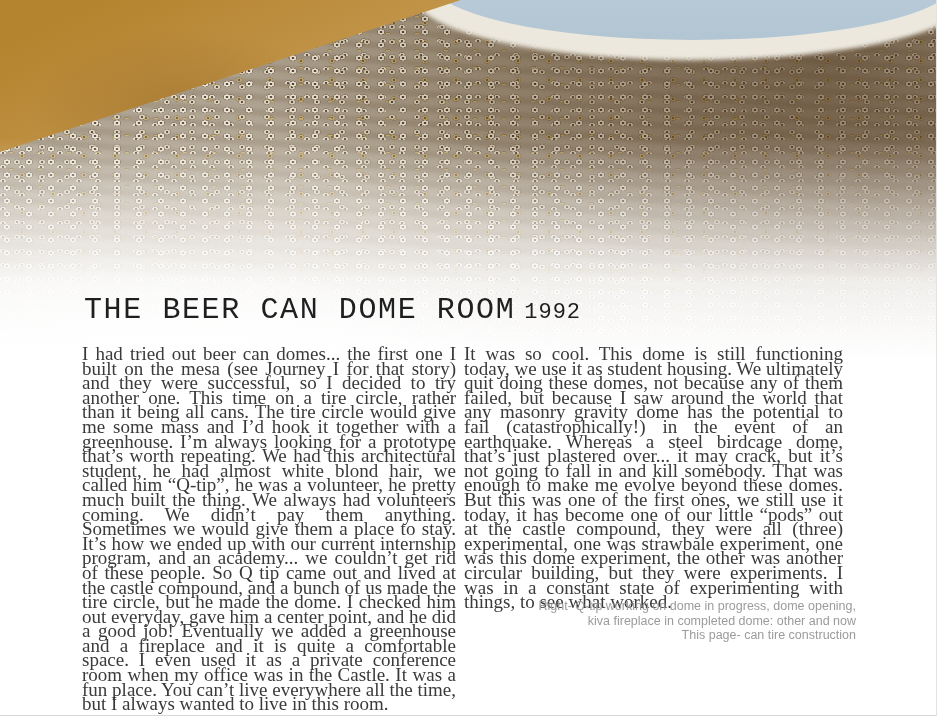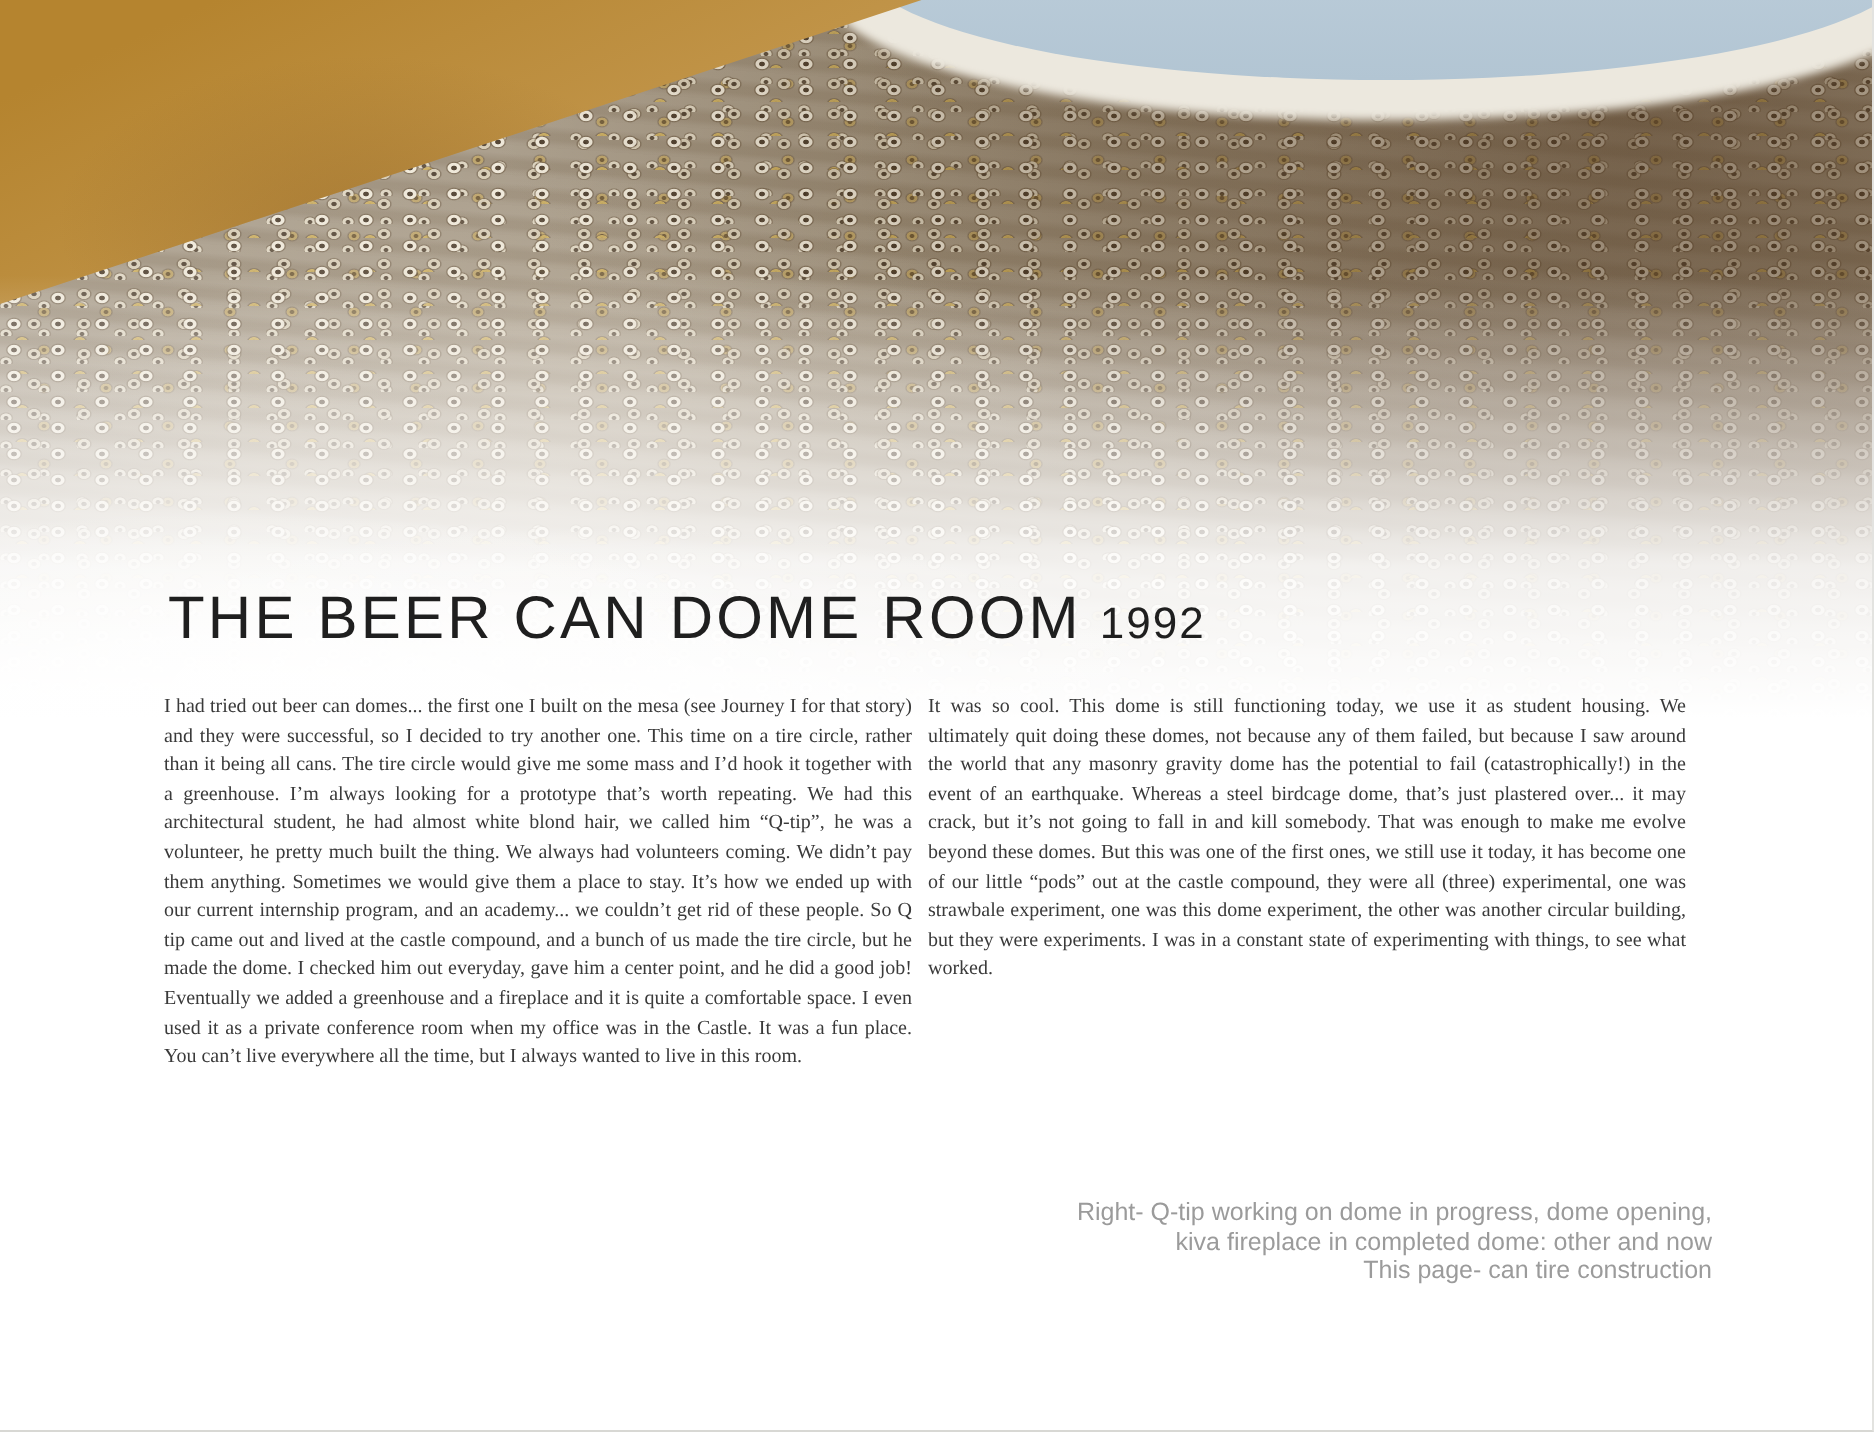--- a/index.html
+++ b/index.html
@@ -102,39 +102,39 @@
         rgba(255,255,255,0) 36%,
         rgba(255,255,255,.45) 55%,
         rgba(255,255,255,.88) 74%,
         #ffffff 94%);
   }
 
   
   .title {
     position:absolute; left:84px; top:293px;
     margin:0;
-    font-family:Liberation Sans, sans-serif;
+    font-family:Liberation Mono, monospace;
     font-weight:400;
     font-size:30px;
     letter-spacing:1.6px;
     color:#1f1f1f;
     white-space:nowrap;
   }
   .title .year {
     font-size:22px;
     letter-spacing:1px;
     margin-left:9px;
   }
   .columns {
     position:absolute; left:82px; top:347px;
     width:774px;
     display:flex;
     gap:8px;
     color:#3a3a3a;
-    font-size:10px;
+    font-size:19px;
     line-height:14.6px;
     text-align:justify;
   }
   .columns p { margin:0; }
   .col-left  { width:374px; }
   .col-right { width:379px;font-family:Liberation Serif, serif; }
   .caption {
     position:absolute; right:80px; top:599px;
     font-family:Liberation Sans, sans-serif;
     font-size:12.5px;

